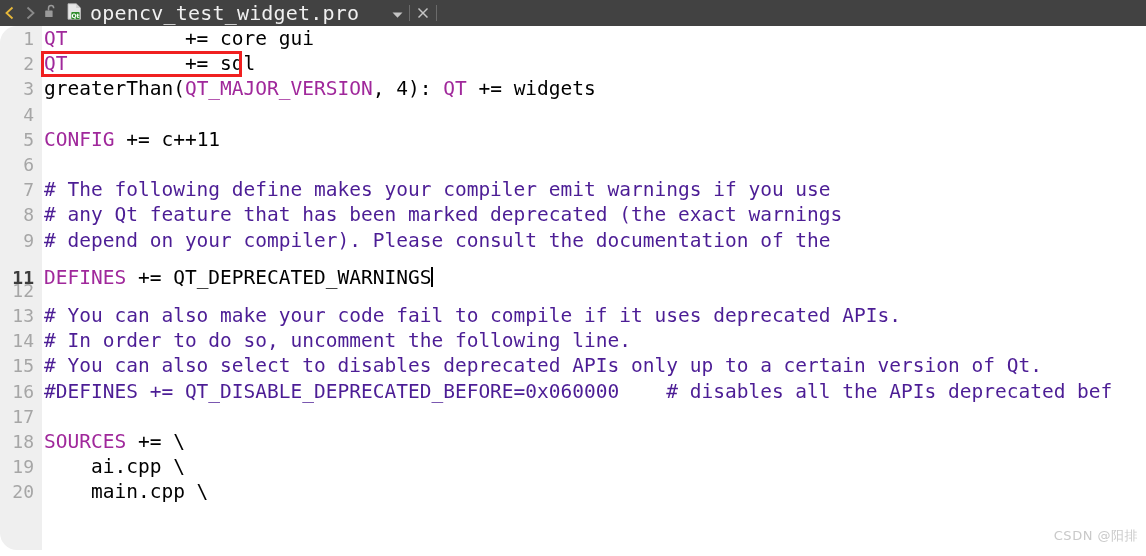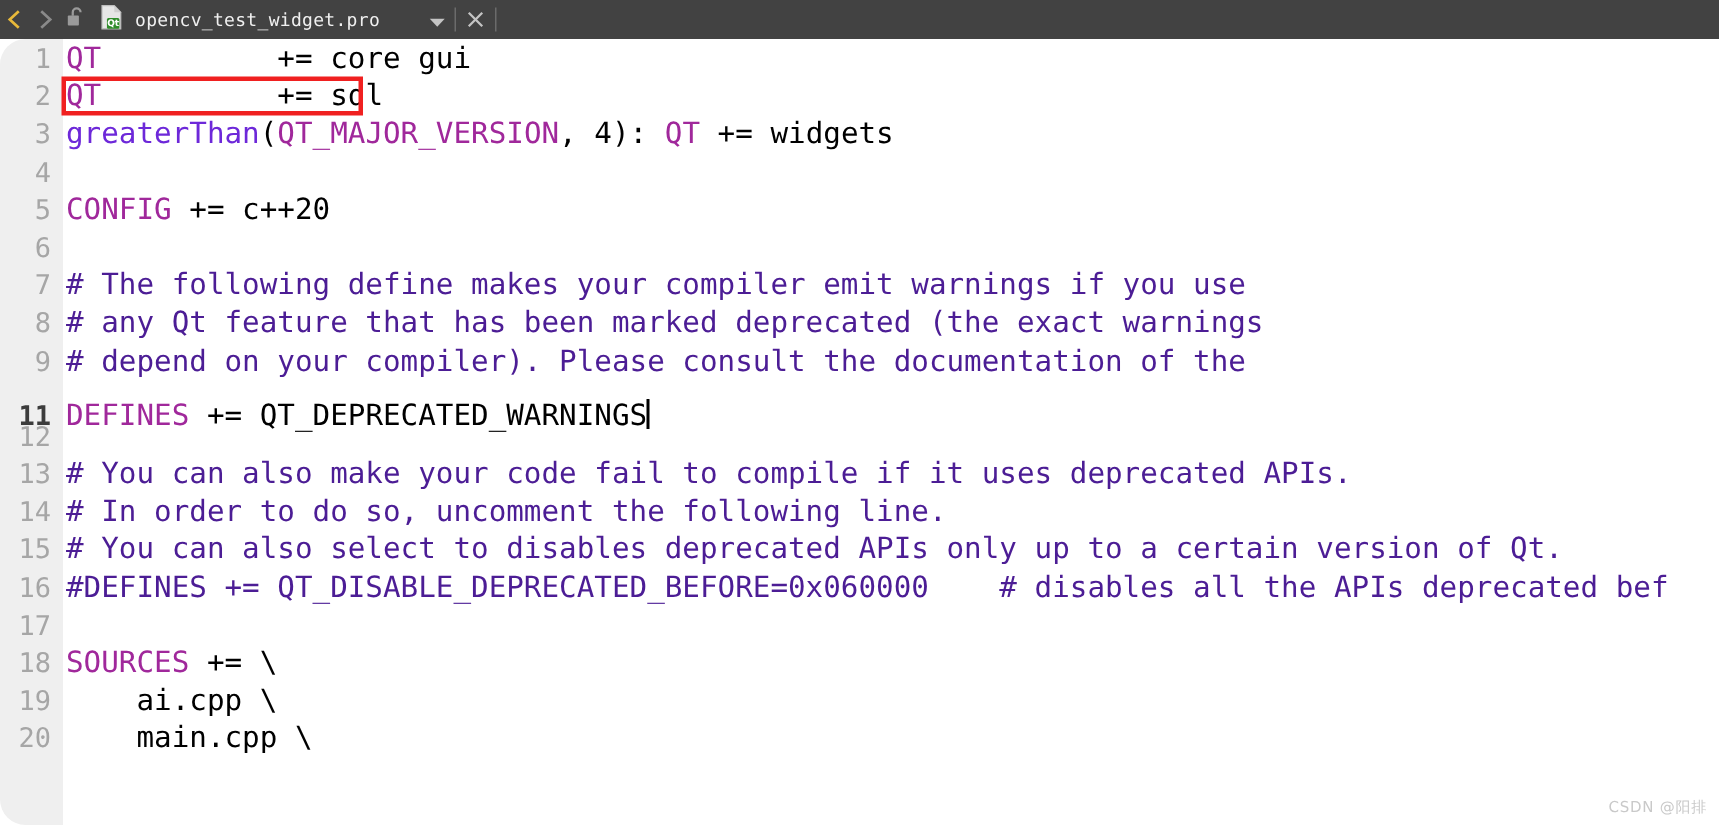--- a/index.html
+++ b/index.html
@@ -47,21 +47,21 @@
     height: 26px;
     display: flex;
     align-items: center;
     justify-content: center;
     flex: none;
     margin-left: 2px;
   }
   .tab-title {
     color: #f0f0f0;
     font-family: "DejaVu Sans Mono", monospace;
-    font-size: 12px;
+    font-size: 20px;
     letter-spacing: 0.2px;
     margin-left: 6px;
     white-space: nowrap;
     flex: none;
   }
   .tab-spacer { width: 26px; flex: none; }
   .dd-btn {
     width: 24px; height: 26px;
     display: flex; align-items: center; justify-content: center;
     flex: none;
@@ -122,21 +122,21 @@
     font-weight: bold;
     margin-top: 12px;
   }
   .ltext {
     display: inline-block;
     margin-left: 10px;
     color: #000000;
     vertical-align: baseline;
   }
   .kw   { color: #a0289b; }   
-  .fn   { color: #6d28d9; }   
+  .fn   { color: #000000; }   
   .cm   { color: #4c1d95; }   
   .pl   { color: #000000; }   
 
   .caret {
     display: inline-block;
     width: 1.5px;
     height: 20px;
     background: #000000;
     vertical-align: -3px;
   }
@@ -153,21 +153,21 @@
     pointer-events: none;
   }
 
   
   .watermark {
     position: absolute;
     right: 8px;
     bottom: 5px;
     color: #c9c9c9;
     font-family: "DejaVu Sans", sans-serif;
-    font-size: 10px;
+    font-size: 13px;
     letter-spacing: 0.5px;
     white-space: nowrap;
   }
 </style>
 </head>
 <body>
 
 <div class="titlebar">
 
   <div class="nav-btn">
@@ -232,21 +232,21 @@
   <div class="vsep"></div>
 </div>
 
 <div class="editor">
   <div class="gutter"></div>
   <div class="code-area" id="code-area">
       <div class="line"><span class="lnum">1</span><span class="ltext"><span class="kw">QT</span><span class="pl">          += core gui</span></span></div>
       <div class="line"><span class="lnum">2</span><span class="ltext"><span class="kw">QT</span><span class="pl">          += sql</span></span></div>
       <div class="line"><span class="lnum">3</span><span class="ltext"><span class="fn">greaterThan</span><span class="pl">(</span><span class="kw">QT_MAJOR_VERSION</span><span class="pl">, 4): </span><span class="kw">QT</span><span class="pl"> += widgets</span></span></div>
       <div class="line"><span class="lnum">4</span><span class="ltext"></span></div>
-      <div class="line"><span class="lnum">5</span><span class="ltext"><span class="kw">CONFIG</span><span class="pl"> += c++20</span></span></div>
+      <div class="line"><span class="lnum">5</span><span class="ltext"><span class="kw">CONFIG</span><span class="pl"> += c++11</span></span></div>
       <div class="line"><span class="lnum">6</span><span class="ltext"></span></div>
       <div class="line"><span class="lnum">7</span><span class="ltext"><span class="cm"># The following define makes your compiler emit warnings if you use</span></span></div>
       <div class="line"><span class="lnum">8</span><span class="ltext"><span class="cm"># any Qt feature that has been marked deprecated (the exact warnings</span></span></div>
       <div class="line"><span class="lnum">9</span><span class="ltext"><span class="cm"># depend on your compiler). Please consult the documentation of the</span></span></div>
       <div class="line current"><span class="lnum">11</span><span class="ltext"><span class="kw">DEFINES</span><span class="pl"> += QT_DEPRECATED_WARNINGS</span><span class="caret"></span></span></div>
       <div class="line"><span class="lnum">12</span><span class="ltext"></span></div>
       <div class="line"><span class="lnum">13</span><span class="ltext"><span class="cm"># You can also make your code fail to compile if it uses deprecated APIs.</span></span></div>
       <div class="line"><span class="lnum">14</span><span class="ltext"><span class="cm"># In order to do so, uncomment the following line.</span></span></div>
       <div class="line"><span class="lnum">15</span><span class="ltext"><span class="cm"># You can also select to disables deprecated APIs only up to a certain version of Qt.</span></span></div>
       <div class="line"><span class="lnum">16</span><span class="ltext"><span class="cm">#DEFINES += QT_DISABLE_DEPRECATED_BEFORE=0x060000    # disables all the APIs deprecated bef</span></span></div>

